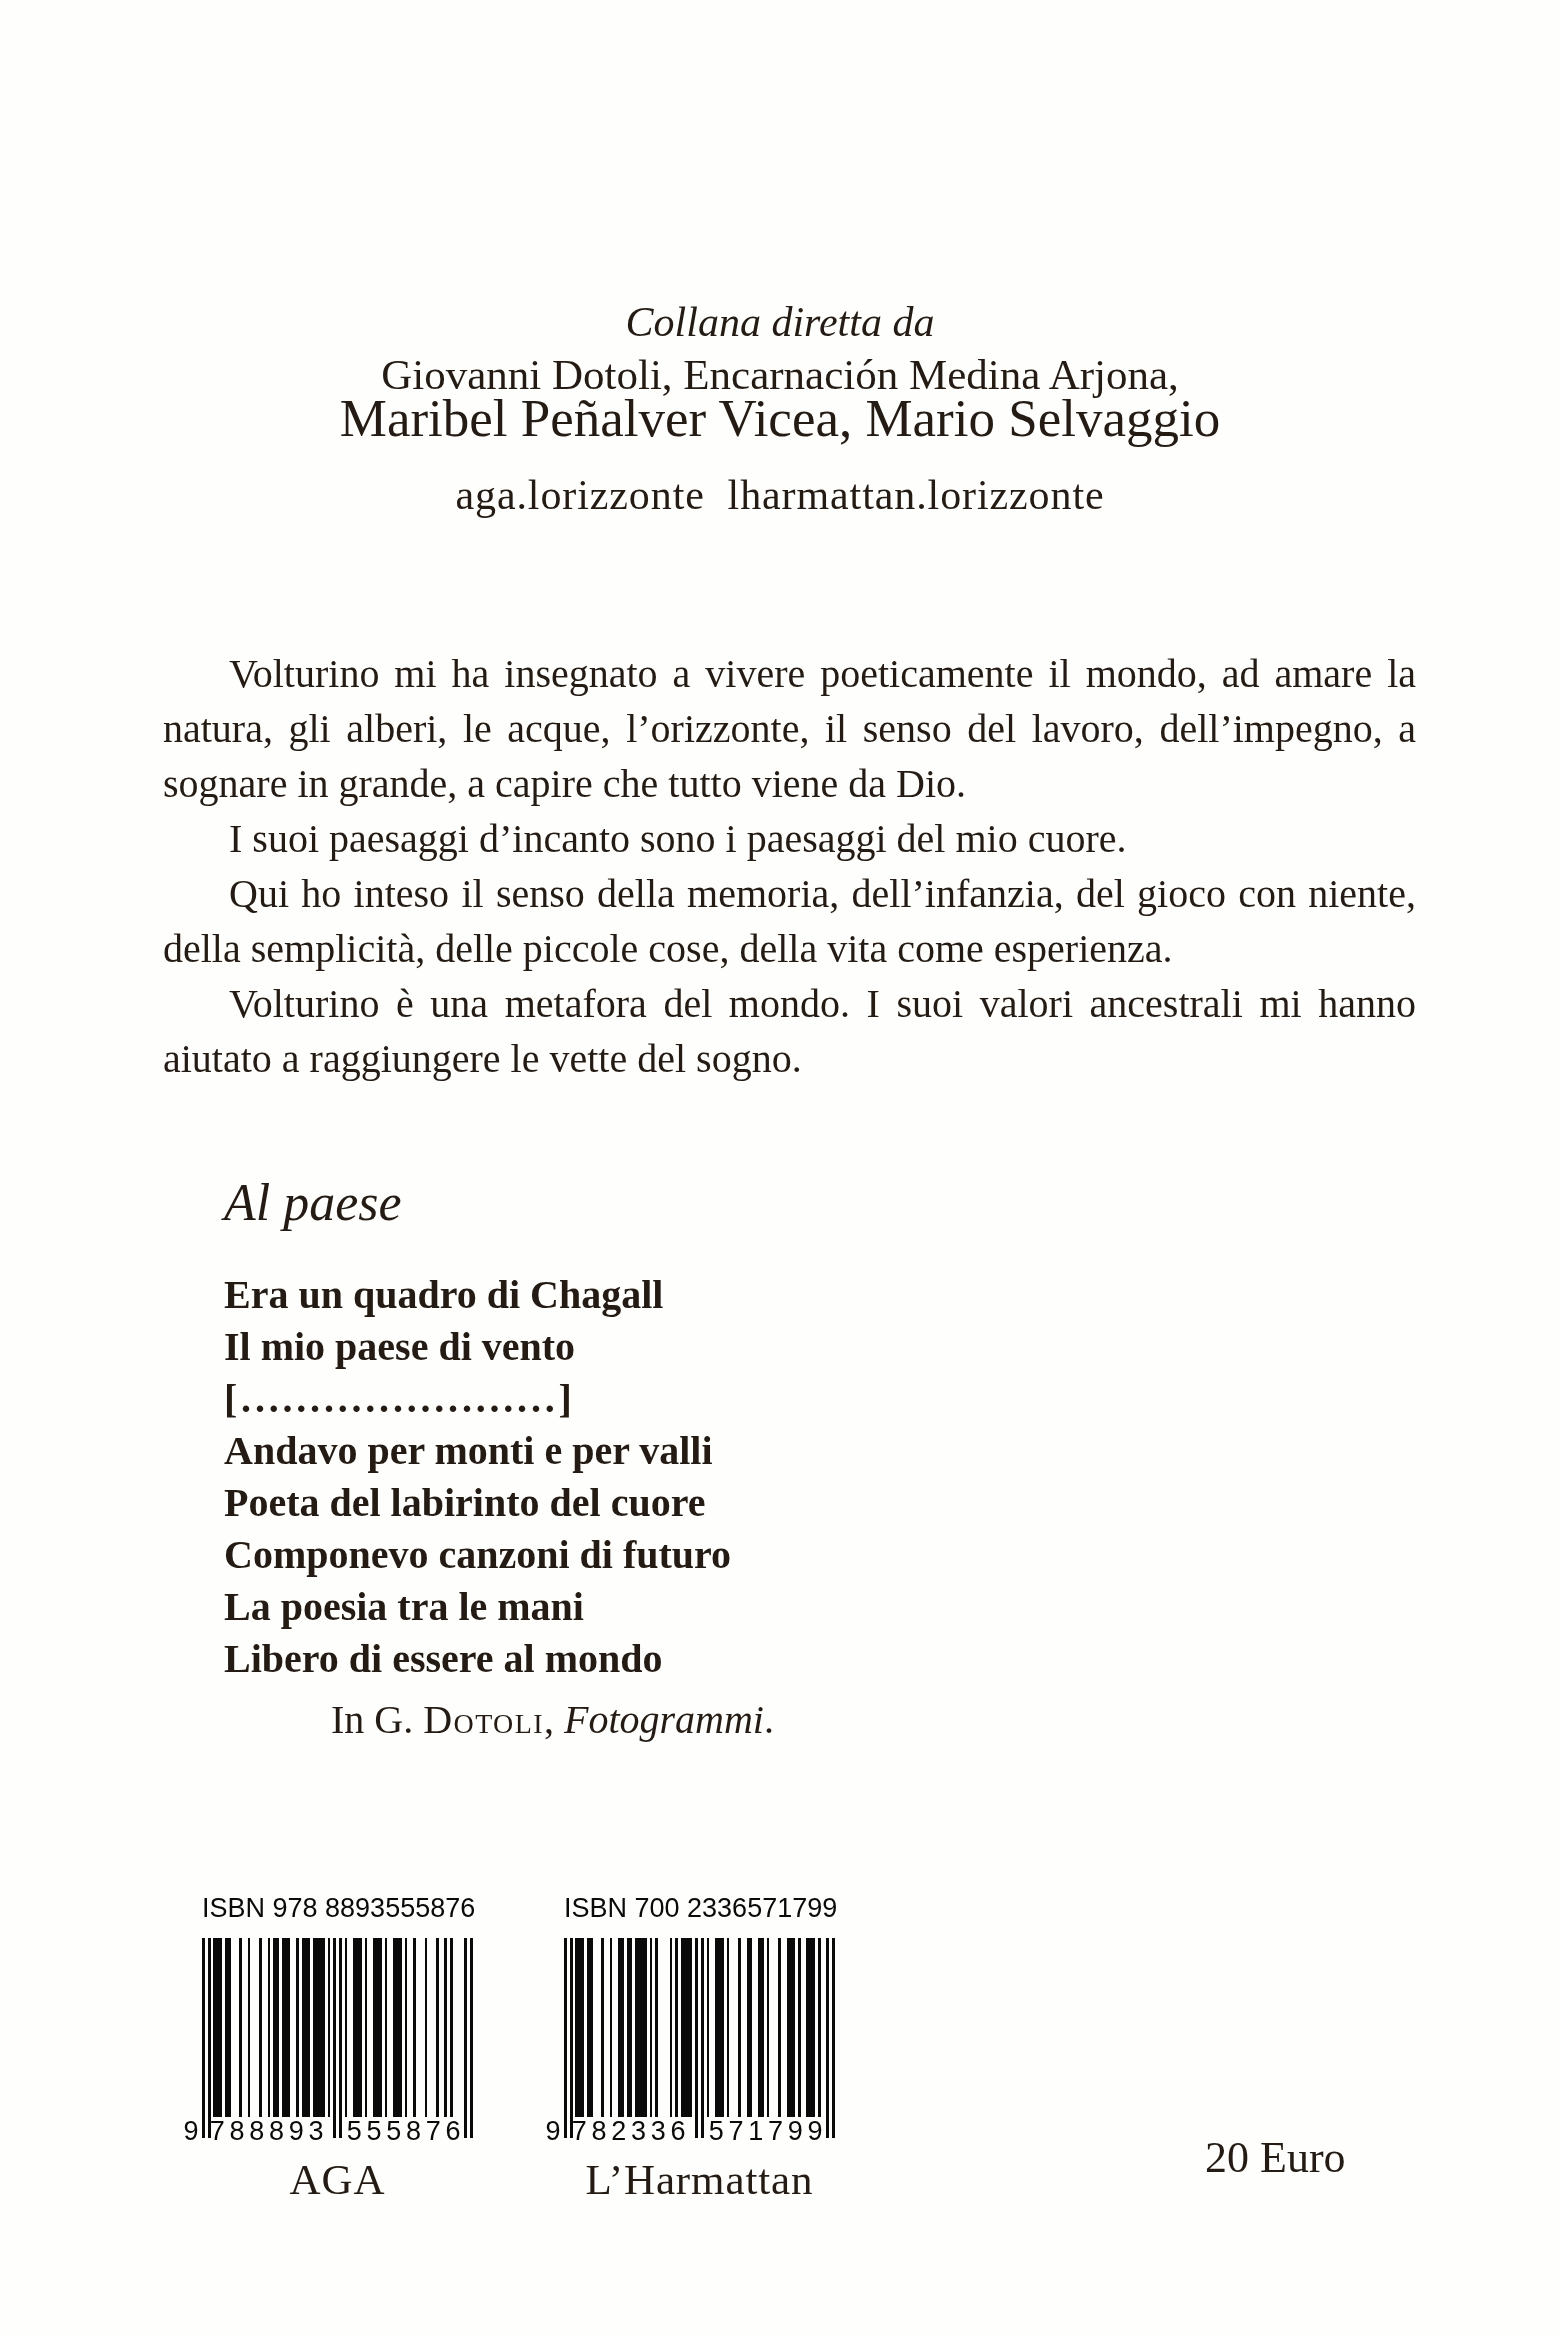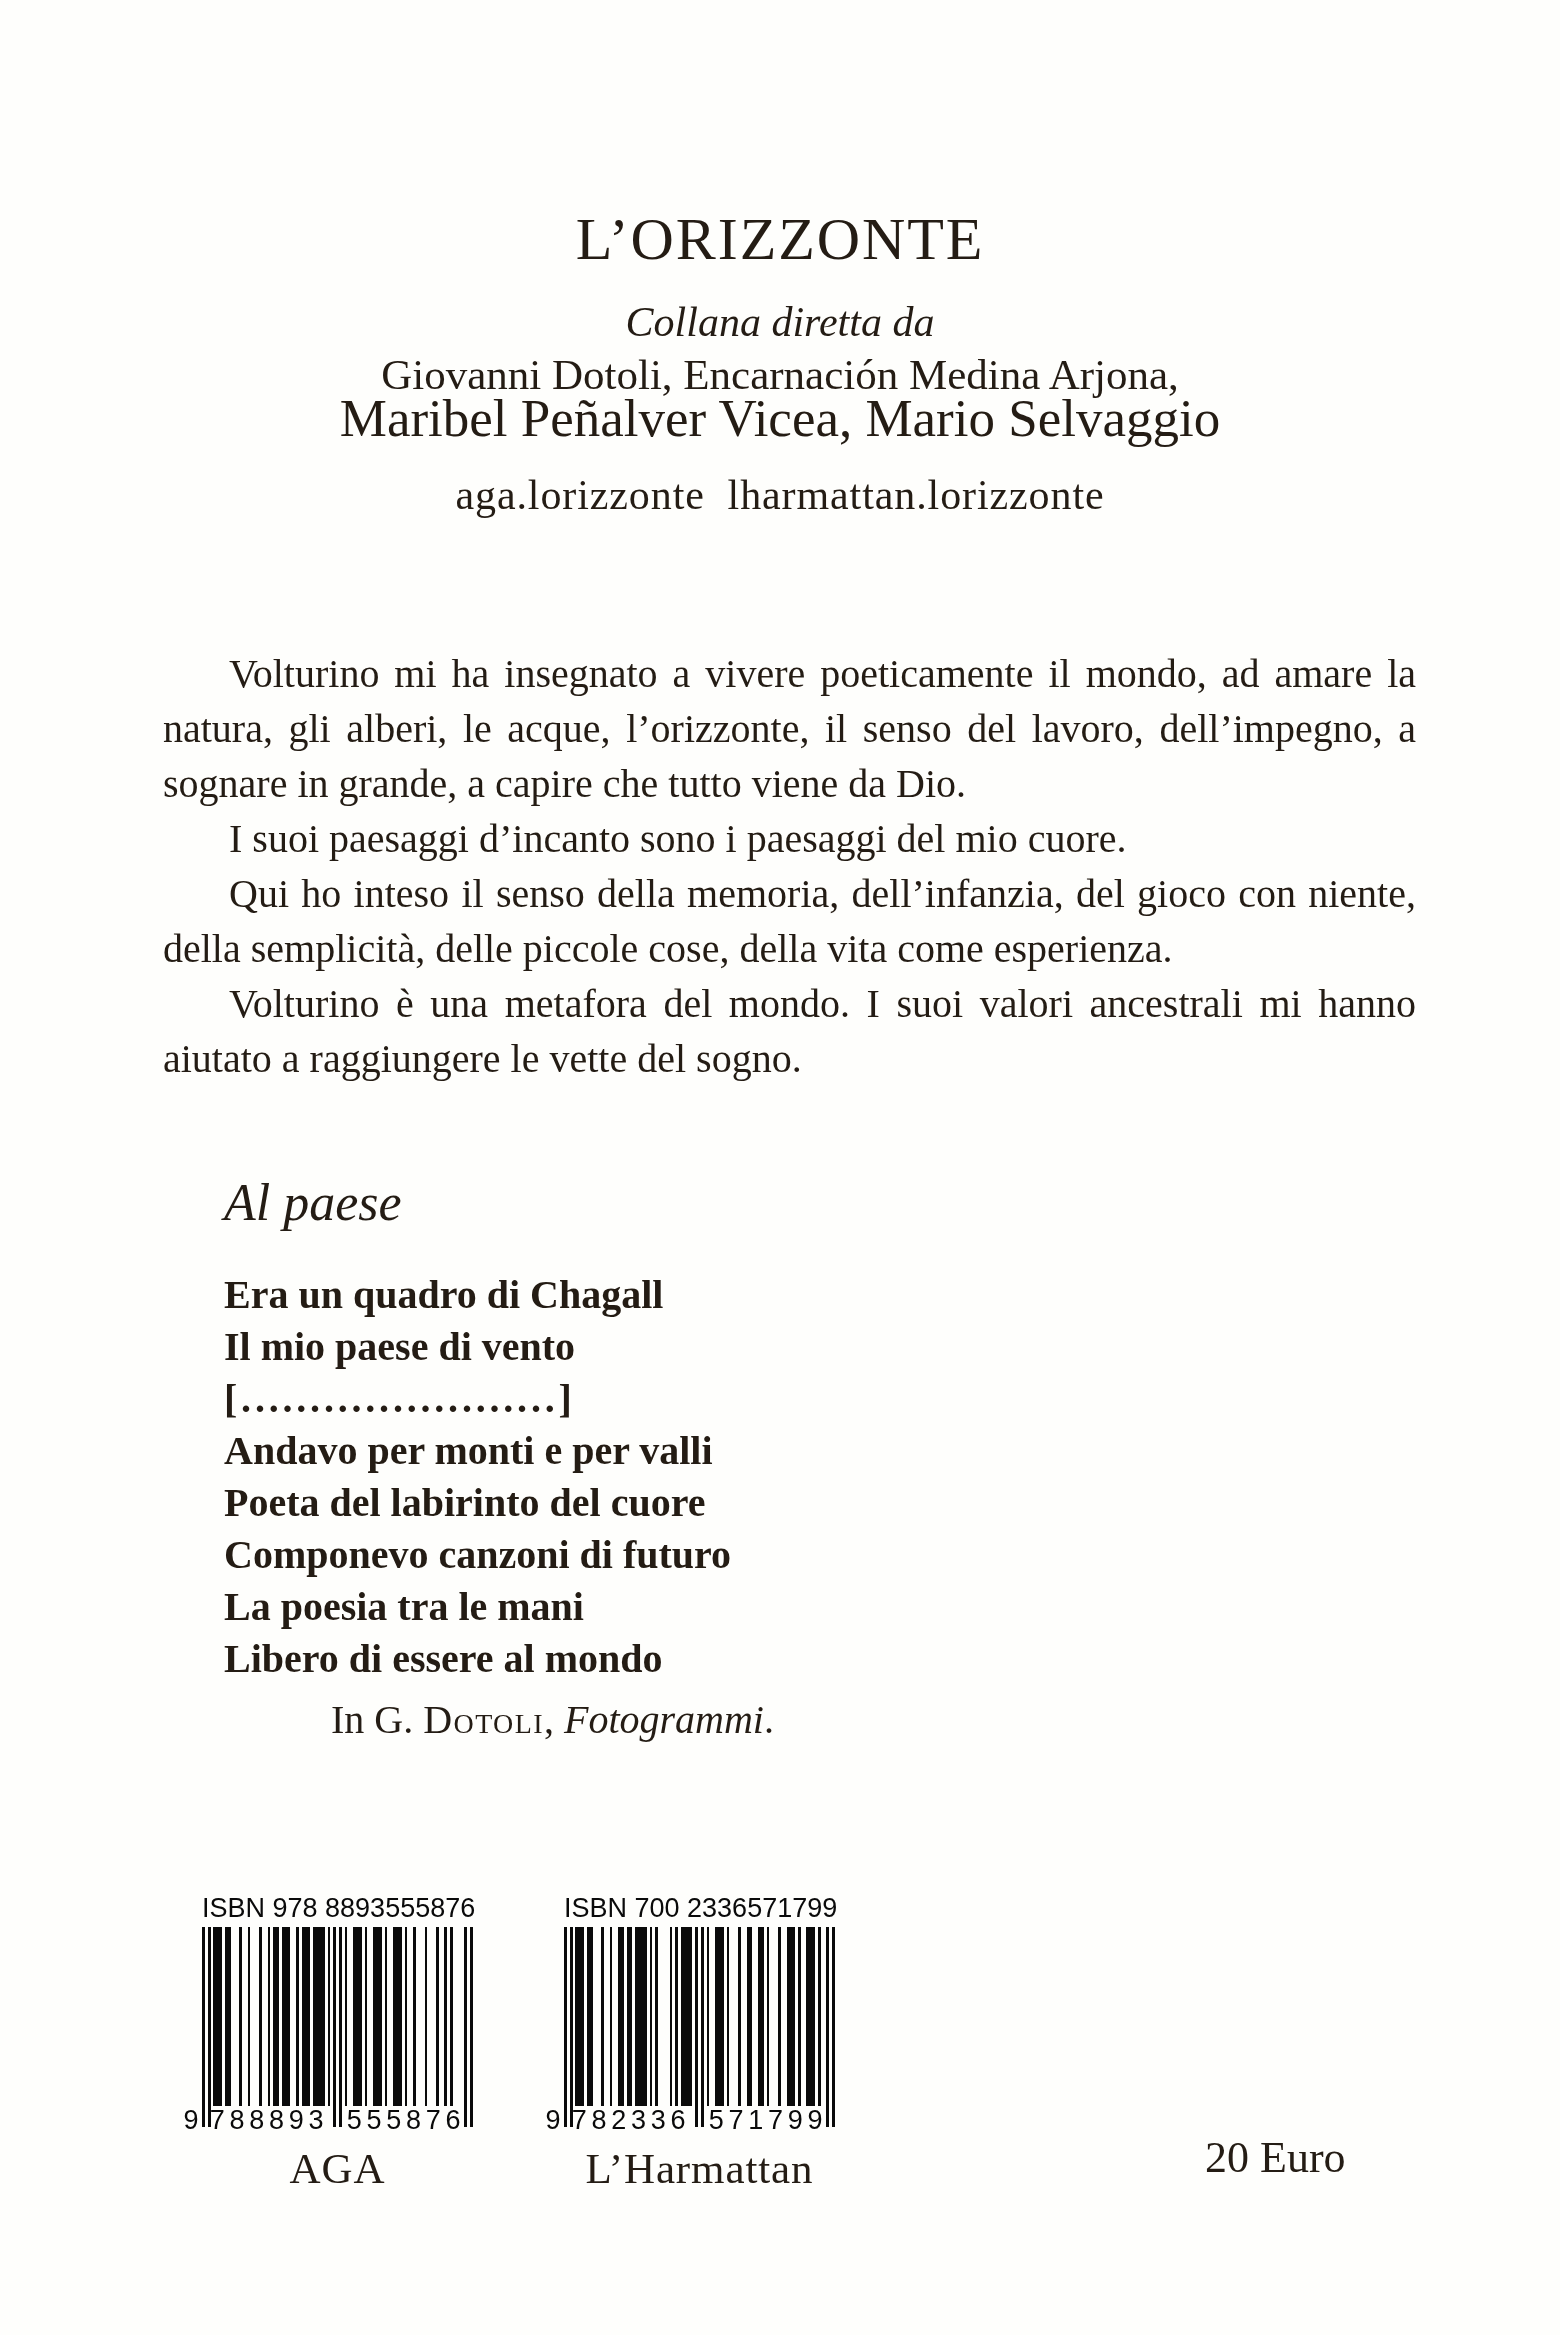--- a/index.html
+++ b/index.html
@@ -34,42 +34,41 @@
   .attribution{margin-top:9.4px;padding-left:107px;white-space:nowrap;}
   .smallcaps{font-variant:small-caps;letter-spacing:1.4px;}
   .em{font-style:italic;margin-top:41px;}
   
   .barcode-group{
     position:absolute;top:1893px;width:271px;
     font-family:"Liberation Sans",sans-serif;color:#0a0a0a;
   }
   .bg-left{left:202px;}
   .bg-right{left:564px;}
-  .isbn-label{font-size:27px;text-align:left;white-space:nowrap;margin-bottom:2px;height:32px;}
+  .isbn-label{font-size:27px;text-align:left;white-space:nowrap;margin-bottom:13px;height:32px;}
   .bars-wrap{position:relative;height:200px;}
   svg.bars{position:absolute;left:0;top:0;width:271px;height:200px;}
   .bars rect{fill:var(--barcode,#0a0a0a);}
   .digits{position:absolute;top:178px;left:0;width:271px;height:28px;font-size:27px;}
   .lead{position:absolute;left:-28px;top:0;width:24.5px;text-align:right;}
   .g1{position:absolute;left:7.5px;top:0;width:119px;text-align:center;letter-spacing:4.7px;}
   .g2{position:absolute;left:143px;top:0;width:122px;text-align:center;letter-spacing:4.7px;}
   .publisher{
     margin-top:17px;text-align:center;
     font-family:"Liberation Serif",serif;font-size:43px;
     color:var(--text,#241c14);letter-spacing:0.9px;
   }
   
   .price{position:absolute;left:1205px;top:2132px;font-size:44px;white-space:nowrap;}
 </style>
 </head>
 <body>
 
 <div class="cover">
 
-  <div class="hline title">L’ORIZZONTE</div>
   <div class="hline subtitle">Collana diretta da</div>
   <div class="hline editors1">Giovanni Dotoli, Encarnación Medina Arjona,</div>
   <div class="hline editors2">Maribel Peñalver Vicea, Mario Selvaggio</div>
   <div class="hline sites">aga.lorizzonte &nbsp;lharmattan.lorizzonte</div>
 
   <div class="blurb">
     <p>Volturino mi ha insegnato a vivere poeticamente il mondo, ad amare la natura, gli alberi, le acque, l’orizzonte, il senso del lavoro, dell’impegno, a sognare in grande, a capire che tutto viene da Dio.</p>
     <p>I suoi paesaggi d’incanto sono i paesaggi del mio cuore.</p>
     <p>Qui ho inteso il senso della memoria, dell’infanzia, del gioco con niente, della semplicità, delle piccole cose, della vita come esperienza.</p>
     <p>Volturino è una metafora del mondo. I suoi valori ancestrali mi hanno aiutato a raggiungere le vette del sogno.</p>

